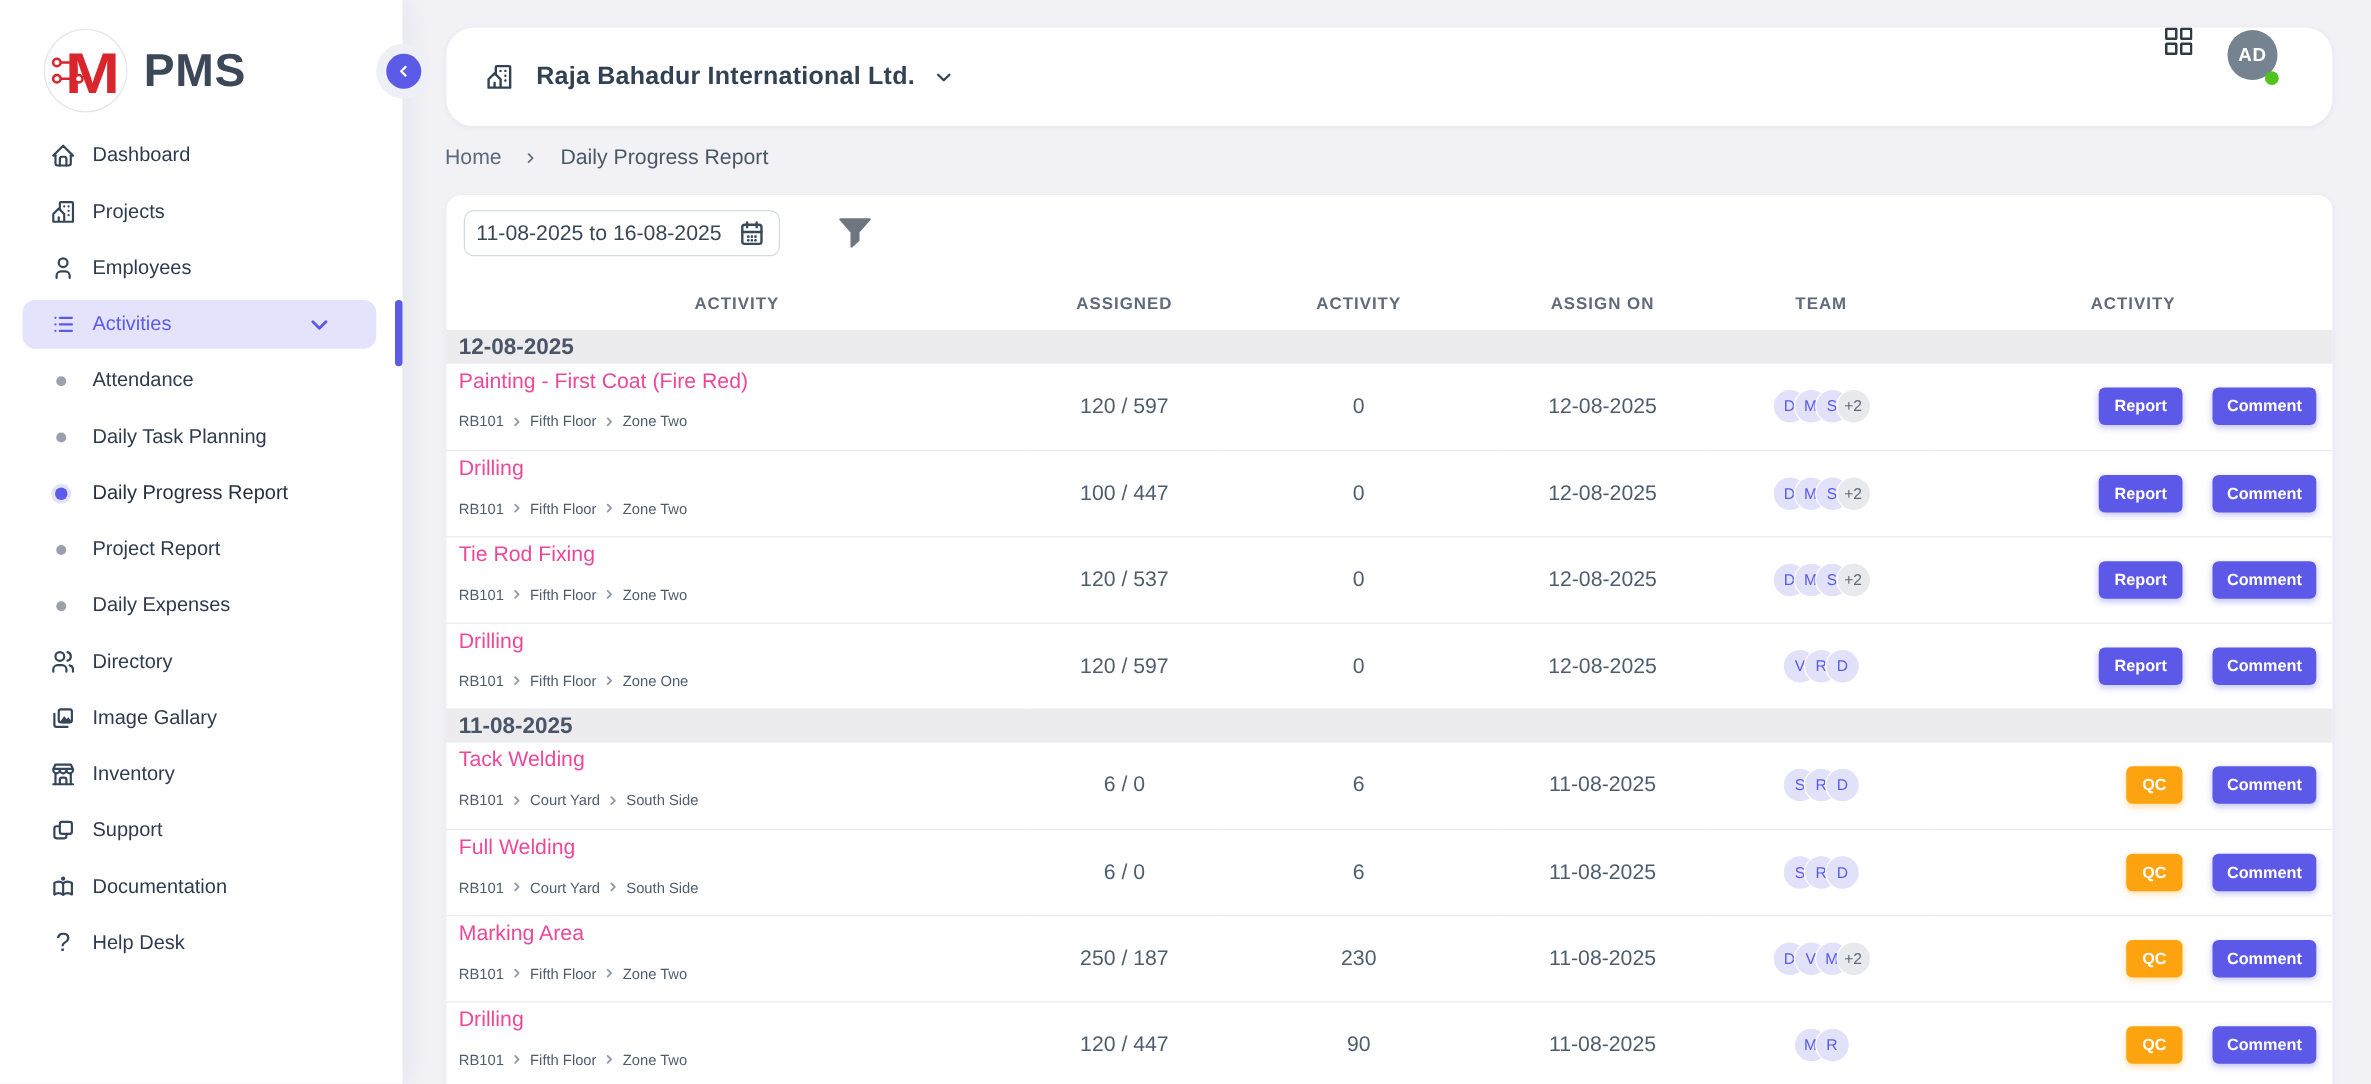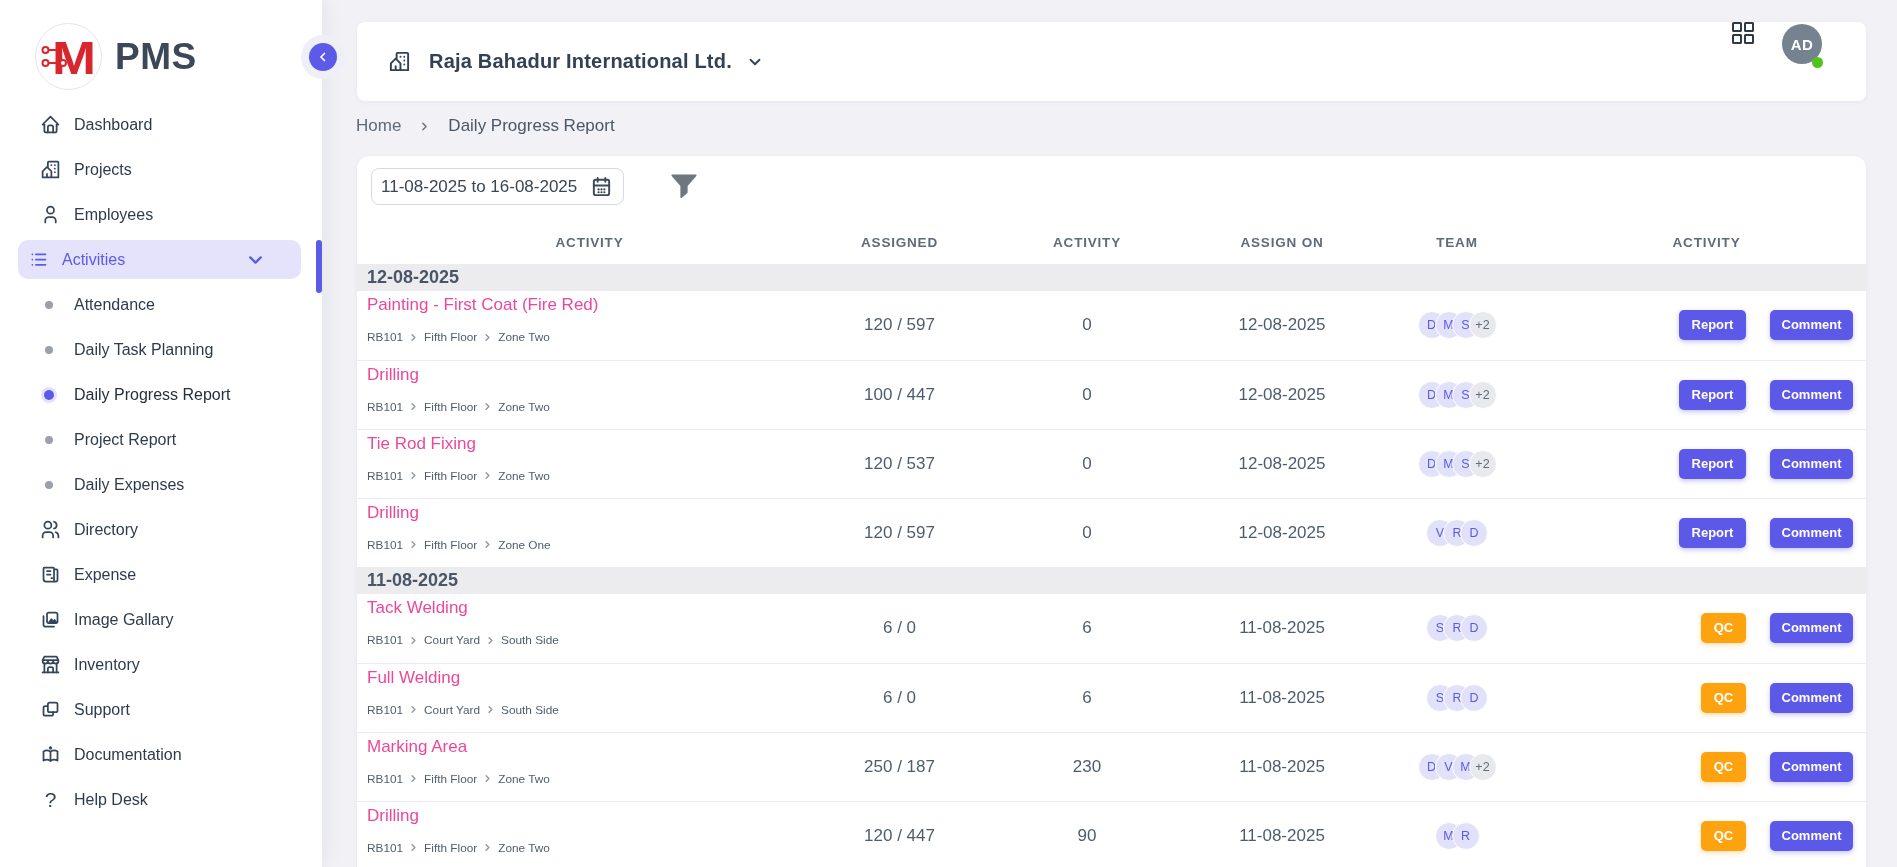--- a/index.html
+++ b/index.html
@@ -4,33 +4,33 @@
 <style>
 * { margin:0; padding:0; box-sizing:border-box; }
 html,body { width:1897px; height:867px; overflow:hidden; font-family:"Liberation Sans", sans-serif; background:#f1f1f6; }
 .sidebar { position:absolute; left:0; top:0; width:322px; height:867px; background:#fff; box-shadow:4px 0 18px rgba(30,30,80,.06); z-index:5; }
 .logo-row { position:absolute; left:35px; top:23px; display:flex; align-items:center; }
 .logo-circle { width:67px; height:67px; border-radius:50%; border:1px solid #e3e6ea; background:#fff; display:flex; align-items:center; justify-content:center; }
 .pms { margin-left:13px; font-size:37px; font-weight:700; color:#3c4757; letter-spacing:.5px; }
 .nav { position:absolute; left:0; top:102px; width:322px; }
 .nav-item { height:45px; display:flex; align-items:center; padding-left:40px; position:relative; color:#2e3b4e; font-size:16px; }
 .nav-item svg { width:21px; height:21px; margin-right:13px; flex:none; color:#35455a; }
-.nav-item.active-parent { background:#e4e3fb; border-radius:10px; margin:3px 21px 3px 18px; height:39px; padding-left:10px; color:#5b5be8; }
+.nav-item.active-parent { background:#e4e3fb; border-radius:10px; margin:3px 21px 3px 18px; height:39px; padding-left:22px; color:#5b5be8; }
 .nav-item.active-parent svg { color:#5b5be8; }
 .chev-end { position:absolute; right:24px; top:50%; transform:translateY(-50%); }
 .active-parent .chev-end { right:22px; }
 .sub-item { height:45px; display:flex; align-items:center; padding-left:74px; position:relative; color:#2e3b4e; font-size:16px; }
 .dot { position:absolute; left:45px; width:8px; height:8px; border-radius:50%; background:#9aa1ac; }
 .dot.big { left:44px; width:10px; height:10px; background:#5b5be8; box-shadow:0 0 0 3px #e3e2fa; }
 .sub-item.active { color:#24303f; }
 .sb-thumb { position:absolute; right:0; top:240px; width:6px; height:53px; background:#5b5be8; border-radius:3px; }
 .toggle-outer { position:absolute; left:301px; top:35px; width:44px; height:44px; border-radius:50%; background:#efeff7; z-index:6; display:flex; align-items:center; justify-content:center; }
 .toggle-inner { width:28px; height:28px; border-radius:50%; background:#5b5be8; display:flex; align-items:center; justify-content:center; }
 .main { position:absolute; left:322px; top:0; width:1575px; height:867px; }
-.topcard { position:absolute; left:35px; top:22px; width:1509px; height:79px; background:#fff; border-radius:8px; box-shadow:0 1px 5px rgba(40,40,90,.05); }
+.topcard { position:absolute; left:35px; top:22px; width:1509px; height:79px; background:#fff; border-radius:22px; box-shadow:0 1px 5px rgba(40,40,90,.05); }
 .company { position:absolute; left:31px; top:0; height:79px; display:flex; align-items:center; color:#334155; }
 .company .name { margin-left:18px; font-size:20px; font-weight:700; letter-spacing:.2px; }
 .company .cdown { margin-left:14px; }
 .top-right { position:absolute; right:44px; top:0; height:79px; display:flex; align-items:flex-start; }
 .grid-ic { margin-right:28px; }
 .avatar { position:relative; top:2px; width:40px; height:40px; border-radius:50%; background:#75828f; color:#fff; font-size:15px; font-weight:700; display:flex; align-items:center; justify-content:center; letter-spacing:.5px; }
 .avatar .dot-g { position:absolute; right:-1px; bottom:-4px; width:11px; height:11px; border-radius:50%; background:#50c41c; }
 .breadcrumb { position:absolute; left:34px; top:116px; display:flex; align-items:center; font-size:17px; }
 .breadcrumb .home { color:#5b6b7b; }
 .breadcrumb .sep { margin:0 17px; }
@@ -404,26 +404,20 @@
     <div class="sub-item active"><span class="dot big"></span>Daily Progress Report</div>
     <div class="sub-item"><span class="dot"></span>Project Report</div>
     <div class="sub-item"><span class="dot"></span>Daily Expenses</div>
     <div class="nav-item"><svg class="tic" width="23" height="23" viewBox="0 0 24 24">
           <path d="M5 7a4 4 0 1 0 8 0a4 4 0 1 0-8 0"></path>
           <path d="M3 21v-2a4 4 0 0 1 4-4h4a4 4 0 0 1 4 4v2"></path>
           <path d="M16 3.13a4 4 0 0 1 0 7.75"></path>
           <path d="M21 21v-2a4 4 0 0 0-3-3.85"></path>
         </svg>Directory</div>
     <div class="nav-item"><svg class="tic" width="23" height="23" viewBox="0 0 24 24">
-          <path d="M16 6h3a1 1 0 0 1 1 1v11a2 2 0 0 1-4 0v-13a1 1 0 0 0-1-1h-10a1 1 0 0 0-1 1v12a3 3 0 0 0 3 3h11"></path>
-          <path d="M8 8l4 0"></path>
-          <path d="M8 12l4 0"></path>
-          <path d="M13 16l1 0"></path>
-        </svg>Expense</div>
-    <div class="nav-item"><svg class="tic" width="23" height="23" viewBox="0 0 24 24">
           <path d="M4 8v10a2 2 0 0 0 2 2h10"></path>
           <rect x="8" y="4" width="12" height="12" rx="2"></rect>
           <path d="M9.6 14.6l3.4-4.4 2.3 2.7 1.5-1.7 2.6 3.4v0.4a1.6 1.6 0 0 1-1.6 1.6h-6.6a1.6 1.6 0 0 1-1.6-1.6z" fill="currentColor" stroke="none"></path>
         </svg>Image Gallary</div>
     <div class="nav-item"><svg class="tic" width="23" height="23" viewBox="0 0 24 24">
           <path d="M3 21l18 0"></path>
           <path d="M3 7v1a3 3 0 0 0 6 0v-1m0 1a3 3 0 0 0 6 0v-1m0 1a3 3 0 0 0 6 0v-1h-18l2-4h14l2 4"></path>
           <path d="M5 21l0-10.15"></path>
           <path d="M19 21l0-10.15"></path>
           <path d="M9 21v-4a2 2 0 0 1 2-2h2a2 2 0 0 1 2 2v4"></path>

